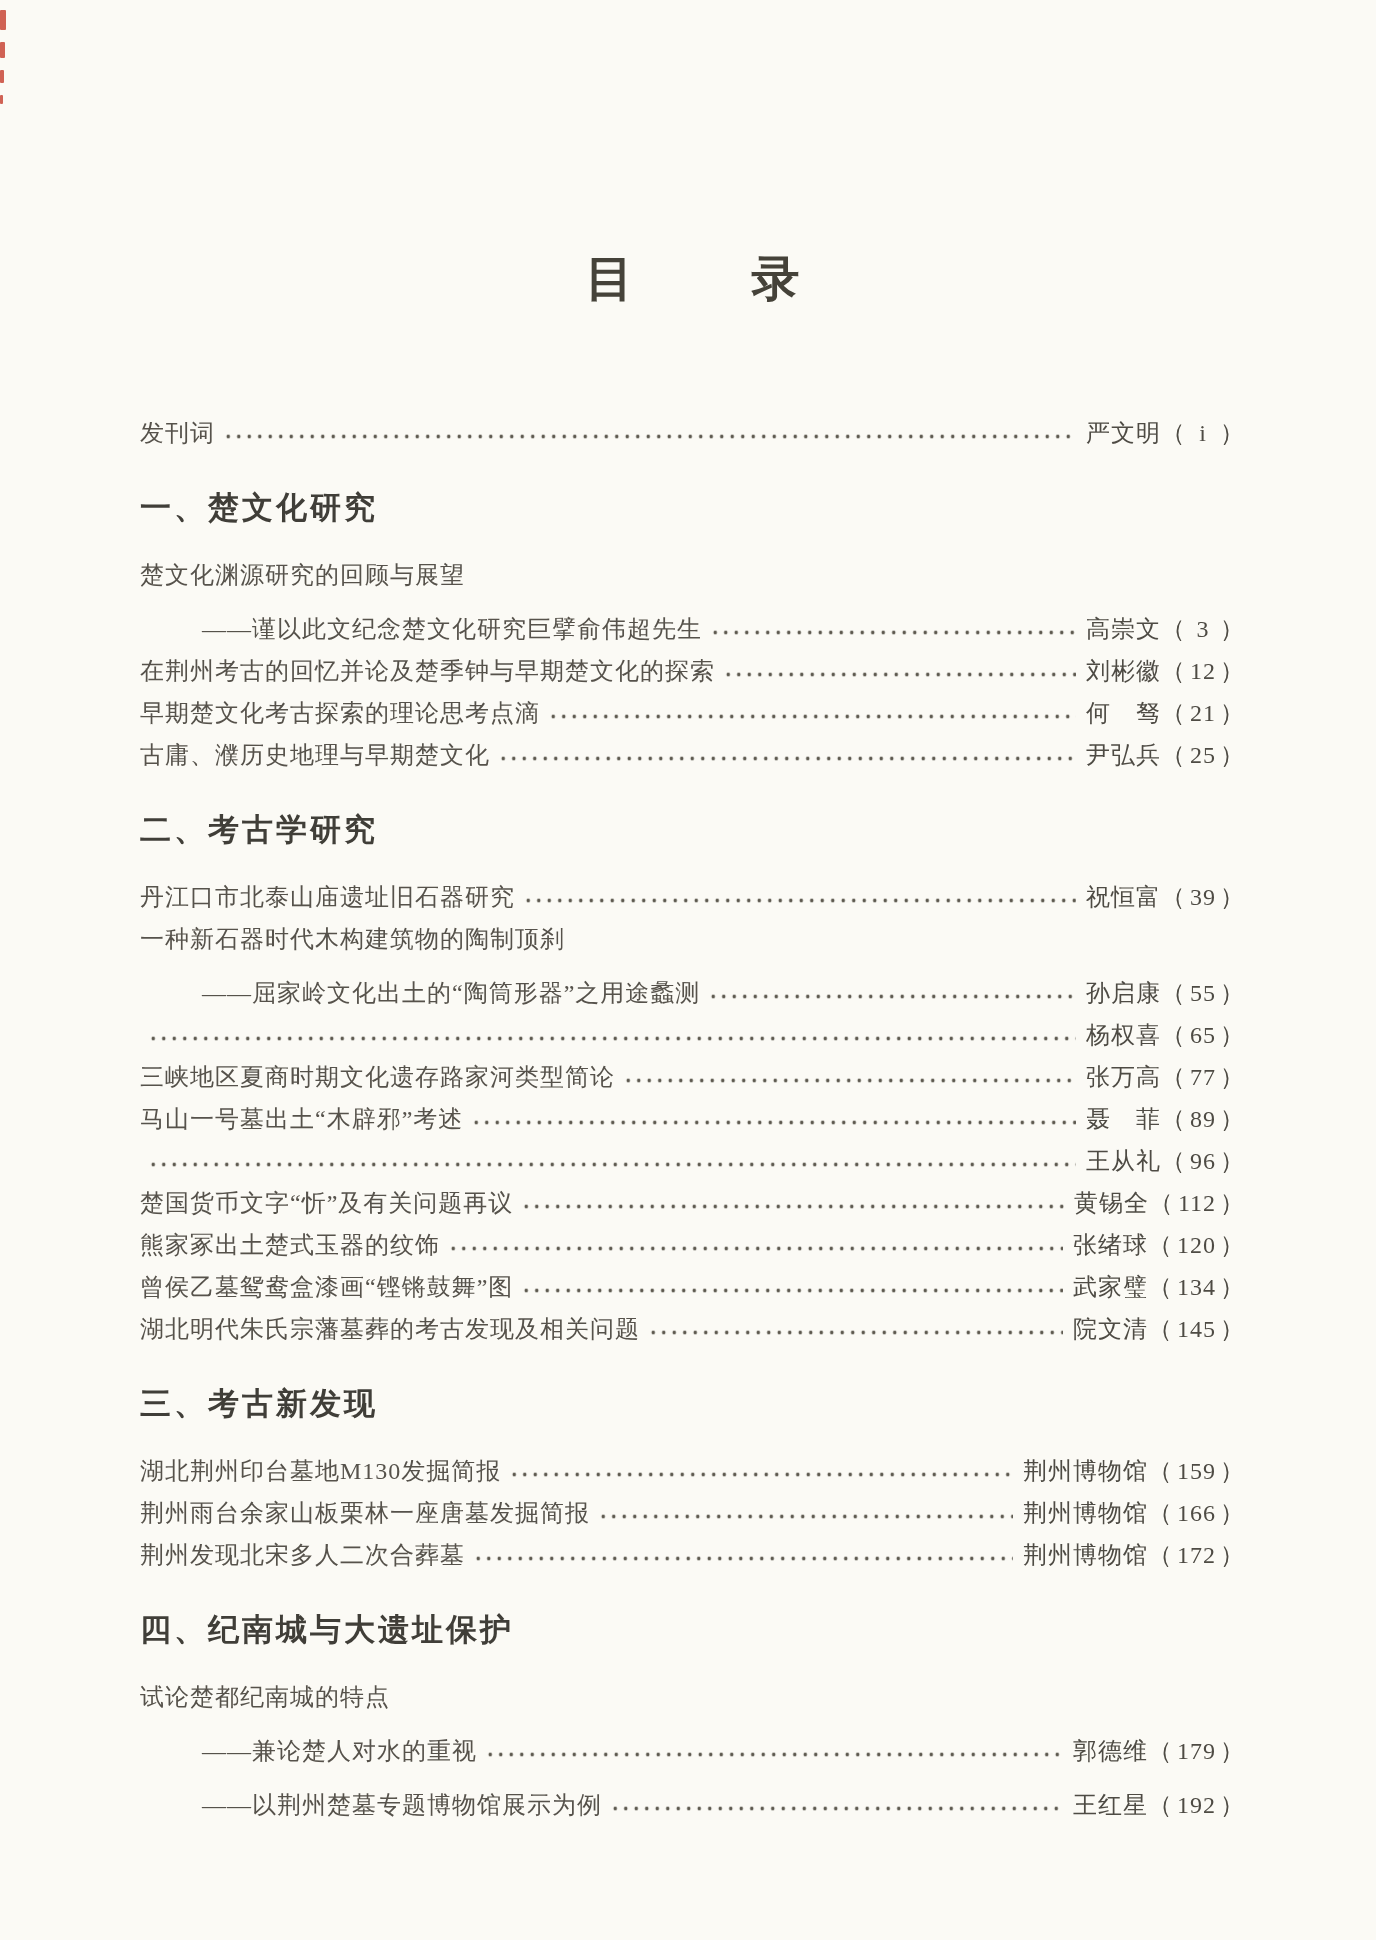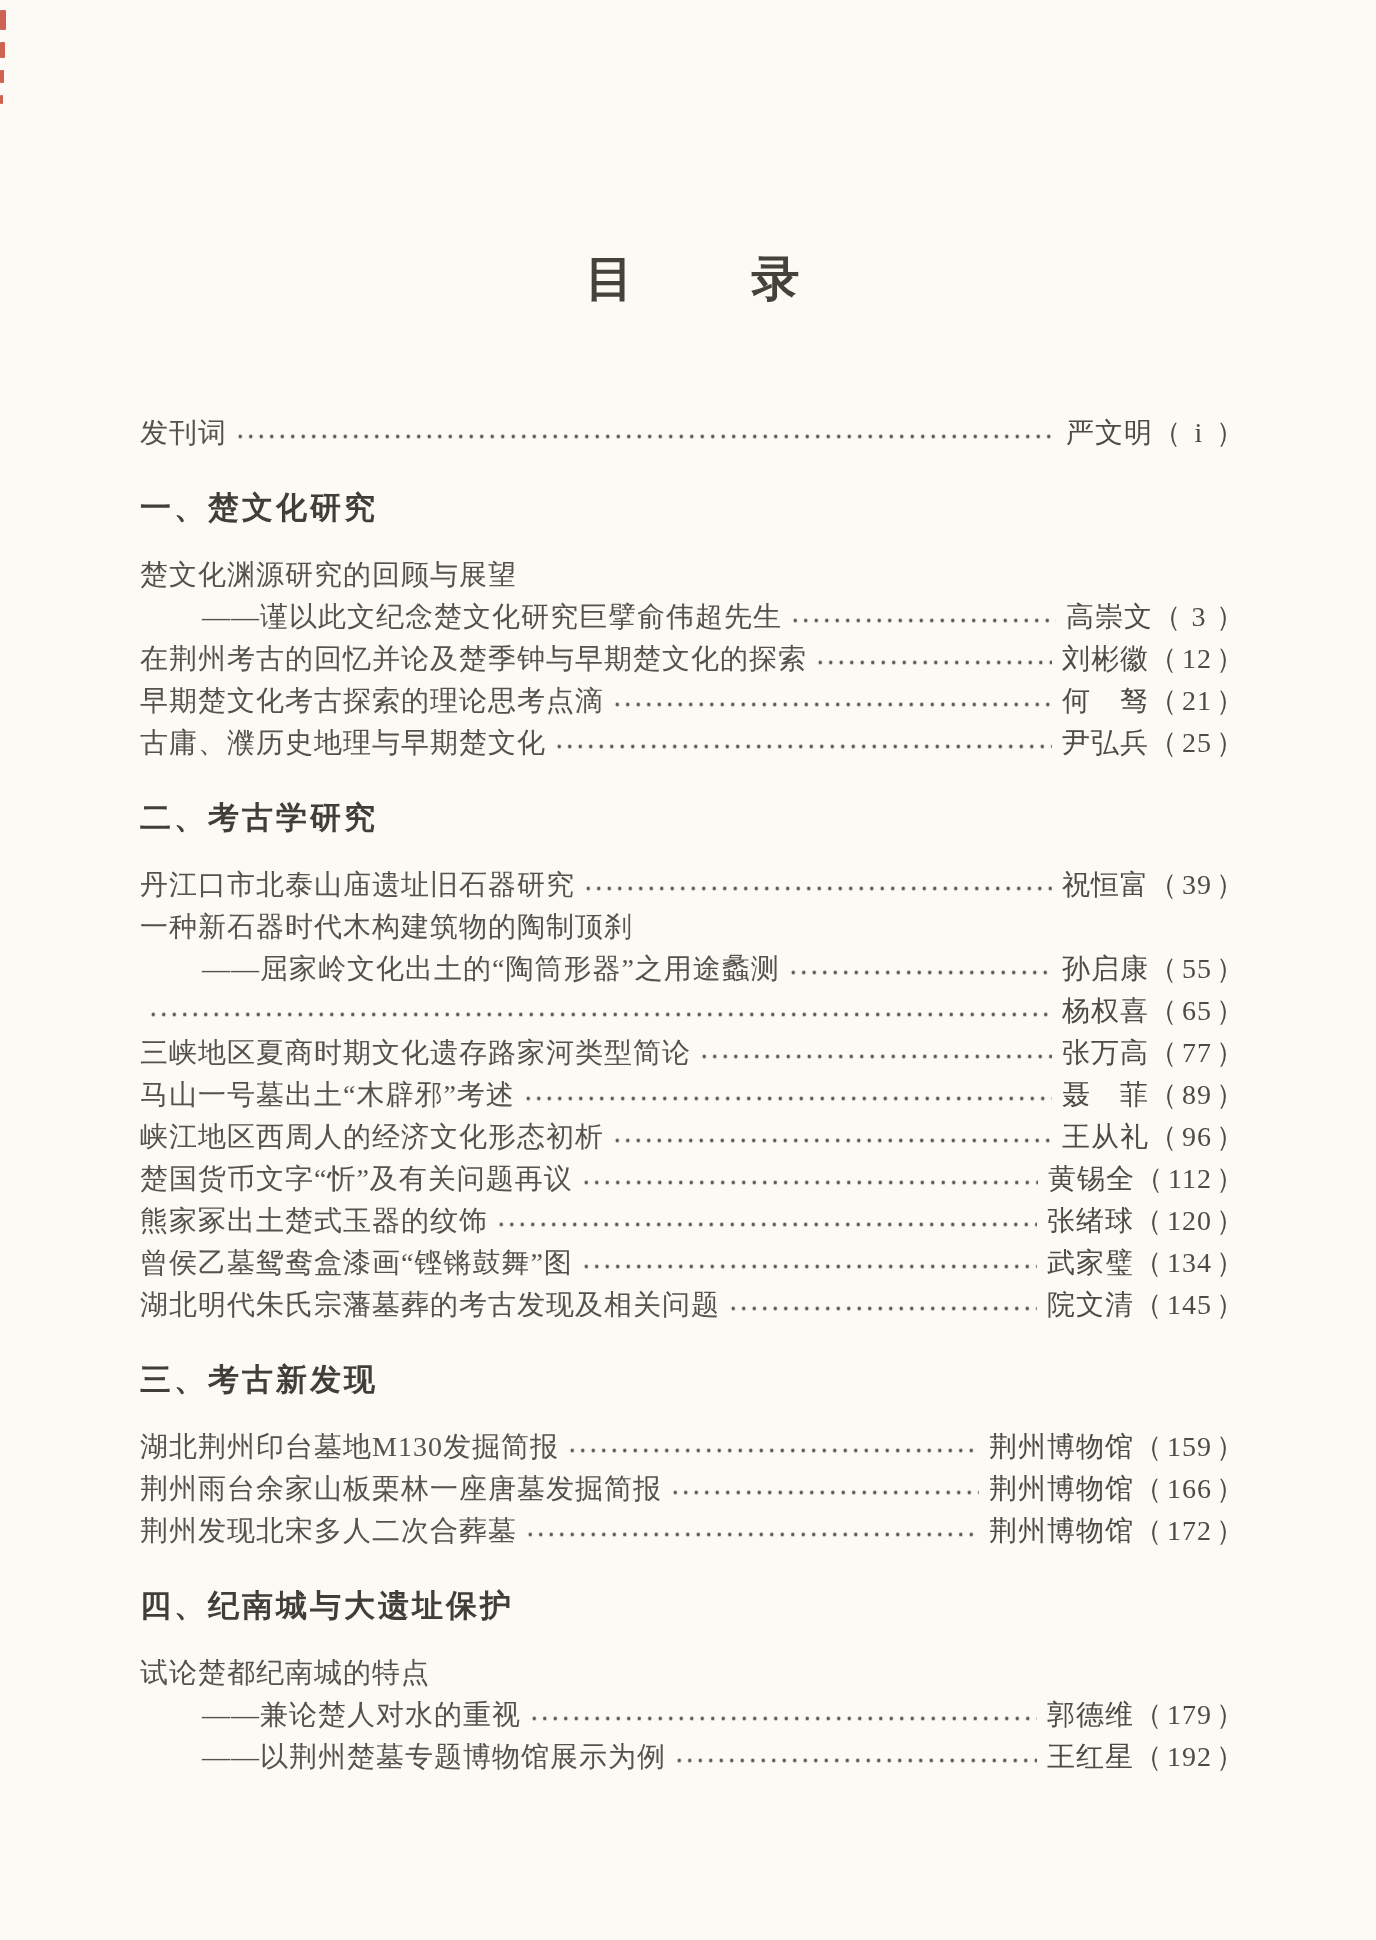--- a/index.html
+++ b/index.html
@@ -34,24 +34,24 @@
   .front-block{margin-top:102px;}
   .sec-heading{
     font-family:"Liberation Sans","DejaVu Sans",sans-serif;
     font-weight:700;font-size:31px;line-height:40px;
     color:var(--heading-ink);
     letter-spacing:3px;
     margin:34px 0 26px;
   }
   .toc-row{
     display:flex;align-items:baseline;
-    font-size:28px;line-height:42px;
+    font-size:24px;line-height:42px;
     white-space:nowrap;
   }
-  .toc-row.cont{padding-left:62px;}
+  .toc-row.cont{padding-left:62px;margin-top:12px;}
   .row-title{flex:0 0 auto;letter-spacing:1px;}
   .leader{
     flex:1 1 auto;min-width:24px;
     align-self:stretch;
     margin:0 10px 0 8px;
     background-image:radial-gradient(circle,var(--dot) 1.5px,transparent 2.1px);
     background-size:10.5px 10.5px;
     background-repeat:repeat-x;
     background-position:left 58%;
   }
@@ -126,21 +126,20 @@
           <span class="row-title">三峡地区夏商时期文化遗存路家河类型简论</span>
           <span class="leader"></span>
           <span class="row-author"><span>张万高</span>（<span class="pnum">77</span>）</span>
         </div>
         <div class="toc-row">
           <span class="row-title">马山一号墓出土“木辟邪”考述</span>
           <span class="leader"></span>
           <span class="row-author"><span>聂　菲</span>（<span class="pnum">89</span>）</span>
         </div>
         <div class="toc-row">
-          <span class="row-title">峡江地区西周人的经济文化形态初析</span>
           <span class="leader"></span>
           <span class="row-author"><span>王从礼</span>（<span class="pnum">96</span>）</span>
         </div>
         <div class="toc-row">
           <span class="row-title">楚国货币文字“忻”及有关问题再议</span>
           <span class="leader"></span>
           <span class="row-author"><span>黄锡全</span>（<span class="pnum">112</span>）</span>
         </div>
         <div class="toc-row">
           <span class="row-title">熊家冢出土楚式玉器的纹饰</span>

